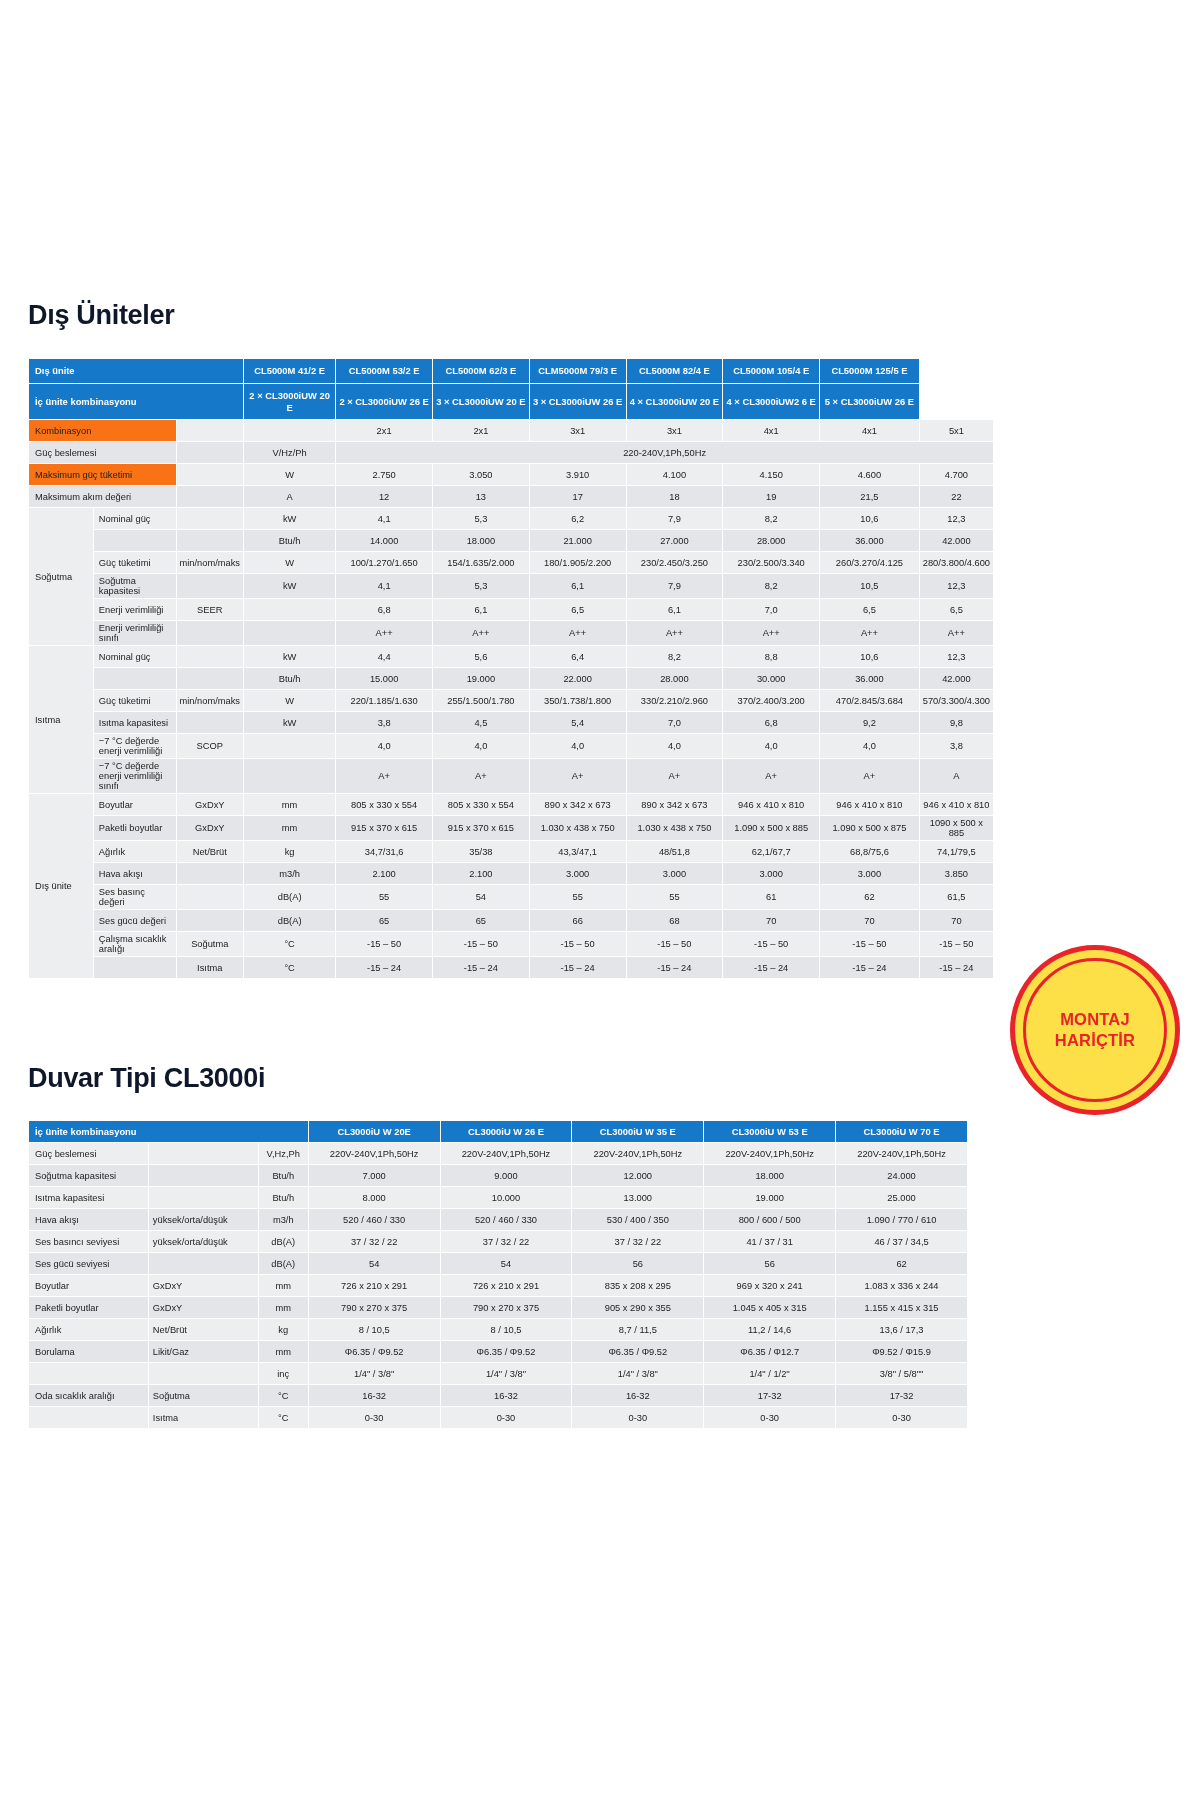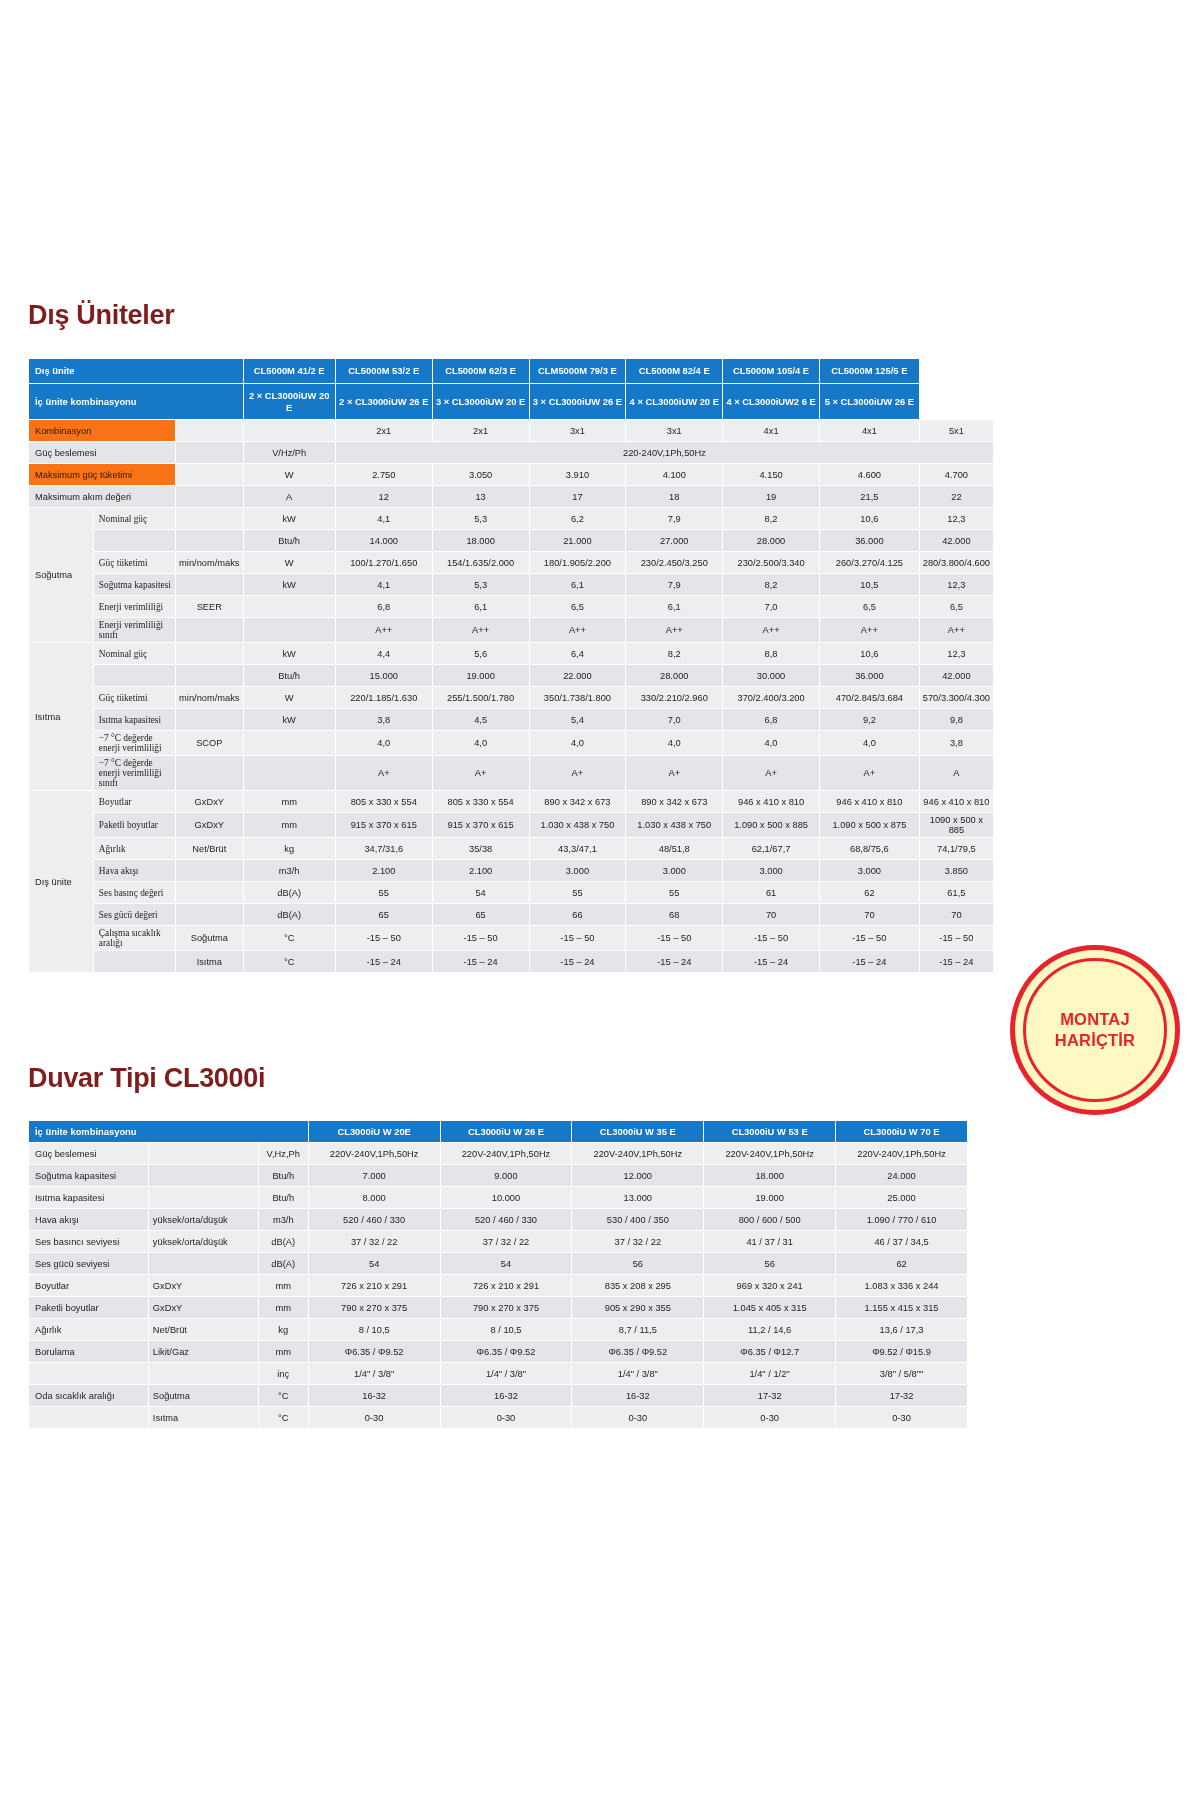--- a/index.html
+++ b/index.html
@@ -11,21 +11,21 @@
     position:relative;
     overflow:hidden;
   }
   .page{position:absolute;left:0;top:0;width:1200px;height:1800px;}
 
   h2.section-title{
     font-size:27px;
     font-weight:bold;
     letter-spacing:-0.3px;
     margin:0;
-    color:#7f1d1d;
+    color:#0f172a;
   }
   #outdoor-title{position:absolute;left:28px;top:300px;}
   #indoor-title{position:absolute;left:28px;top:1063px;}
 
   table{border-collapse:collapse;}
   .spec-table{
     position:absolute;
     font-size:9.3px;
     color:#222;
   }
@@ -56,21 +56,20 @@
   }
   #outdoor-table td.lbl{
     text-align:left;
     padding-left:6px;
     background:#f97316;
   }
   #outdoor-table td.lbl2{
     text-align:left;
     padding-left:5px;
     background:#eceef0;
-    font-family:Liberation Serif, serif;
   }
   #outdoor-table td.grp{
     text-align:left;
     padding-left:6px;
     background:#eceef0;
   }
   #outdoor-table tr.alt td{background:#e3e5e8;}
 
   
   #indoor-table{left:28px;top:1120px;width:940px;}
@@ -93,21 +92,21 @@
   #indoor-table tr.alt td{background:#e3e5e8;}
 
   
   #stamp{
     position:absolute;
     left:1010px;top:945px;
     width:160px;height:160px;
     border-radius:50%;
     border:5px solid #e8232a;
     display:flex;align-items:center;justify-content:center;
-    background:#fef9c3;
+    background:#fde047;
   }
   #stamp-inner{
     width:138px;height:138px;
     border-radius:50%;
     border:3px solid #e8232a;
     display:flex;flex-direction:column;align-items:center;justify-content:center;
   }
   #stamp-inner div{
     color:#e8232a;
     font-weight:bold;

